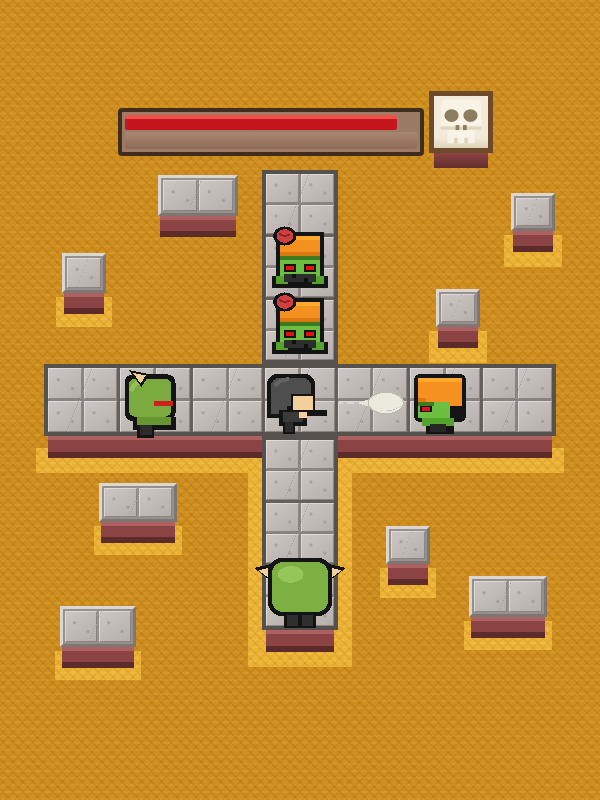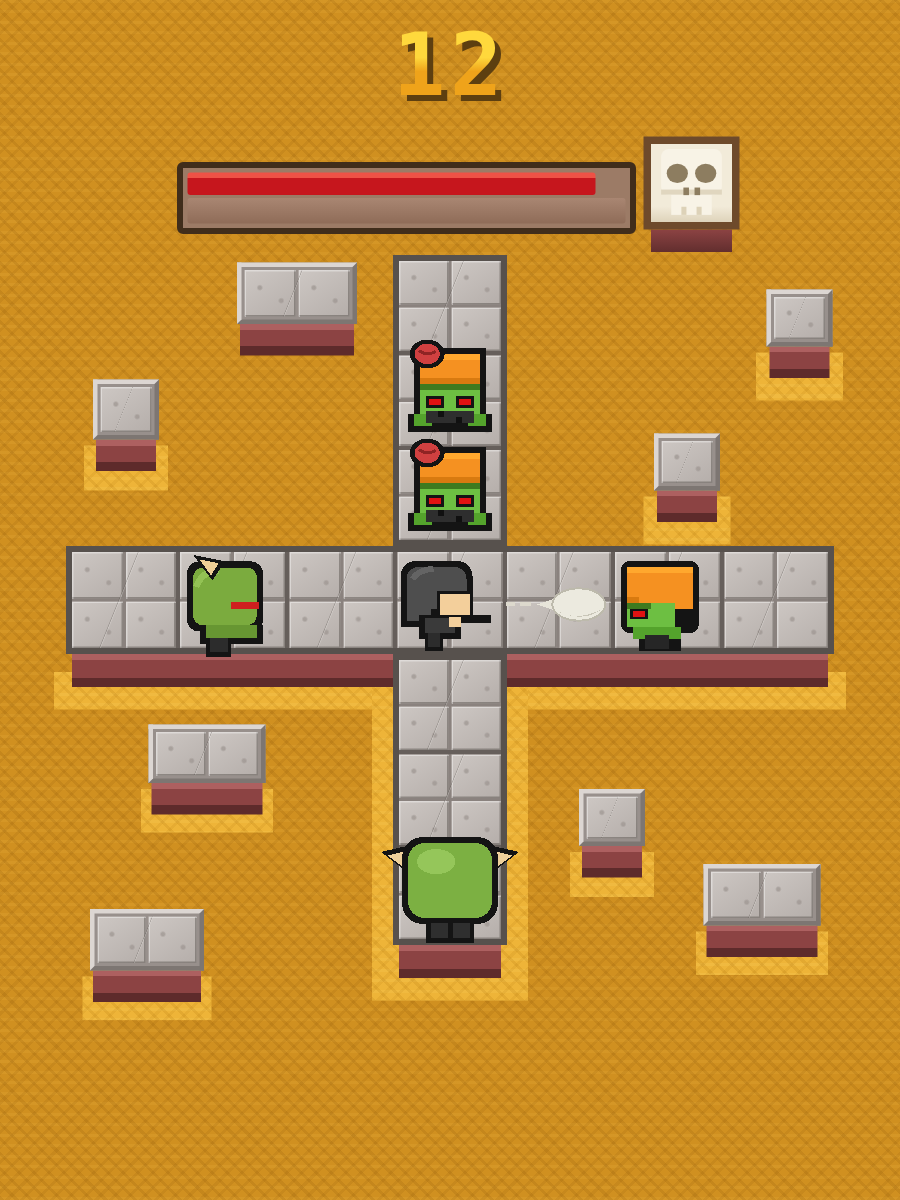--- a/index.html
+++ b/index.html
@@ -86,21 +86,20 @@
     background:linear-gradient(#ad6060 0 4px,#8c4343 4px 15px,#5e2b2b 15px);}
   
   .sprite{position:absolute;z-index:5;}
   .sprite svg{display:block;width:100%;height:100%;shape-rendering:crispEdges;overflow:visible;}
 </style>
 </head>
 <body>
 
 <div class="stage">
 
-  <div class="score">12</div>
 
   <div class="hb-frame">
     <div class="hb-base"></div>
     <div class="hb-fill" style="width: calc(93% - 5.58px);"></div>
   </div>
   <div class="skull-base"></div>
   <div class="skull-tile">
     <svg viewBox="0 0 16 16">
       <rect x="2" y="1" width="12" height="9" rx="1.5" fill="#f8f3e6"></rect>
       <rect x="4" y="10" width="8" height="4" fill="#f8f3e6"></rect>

